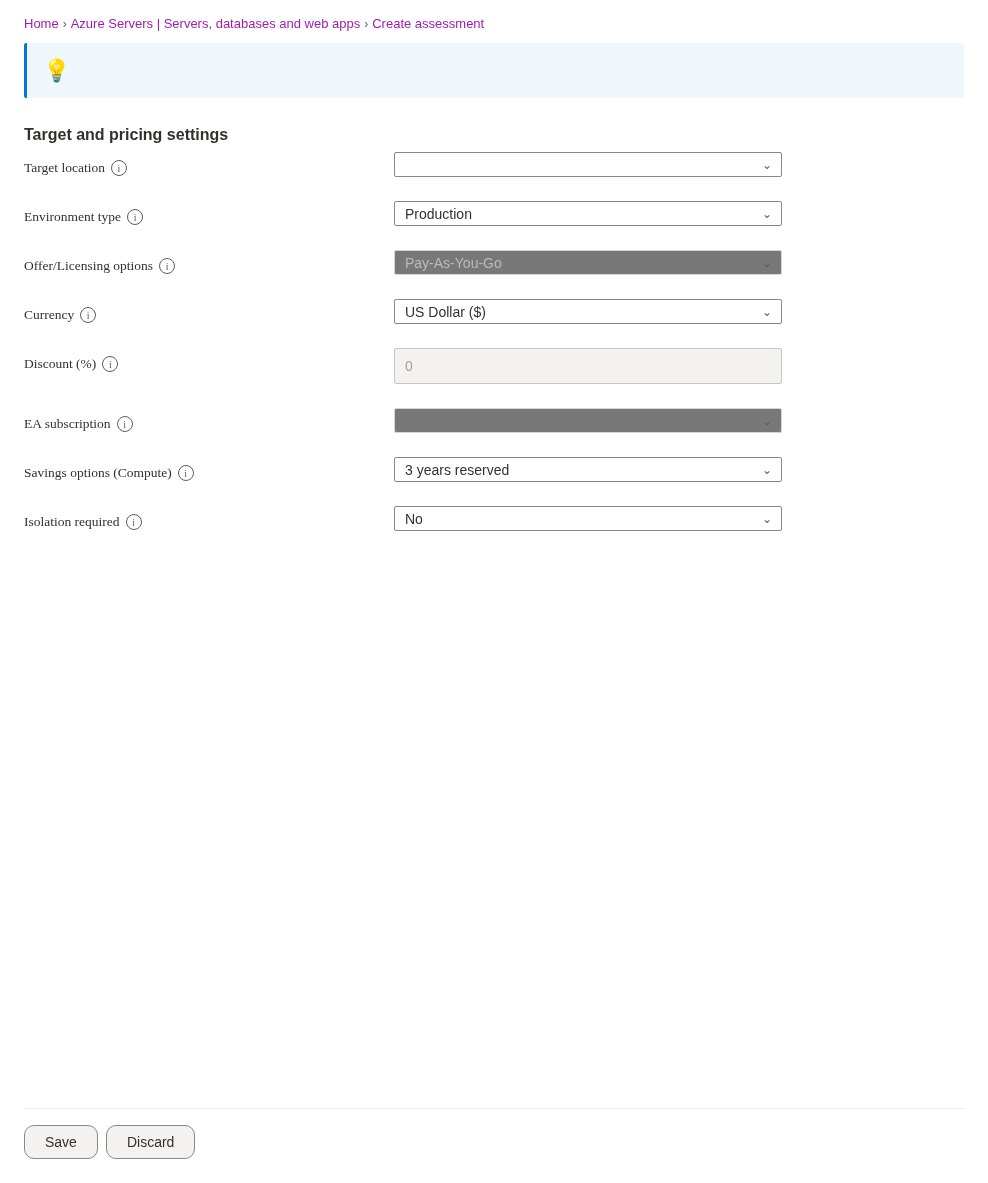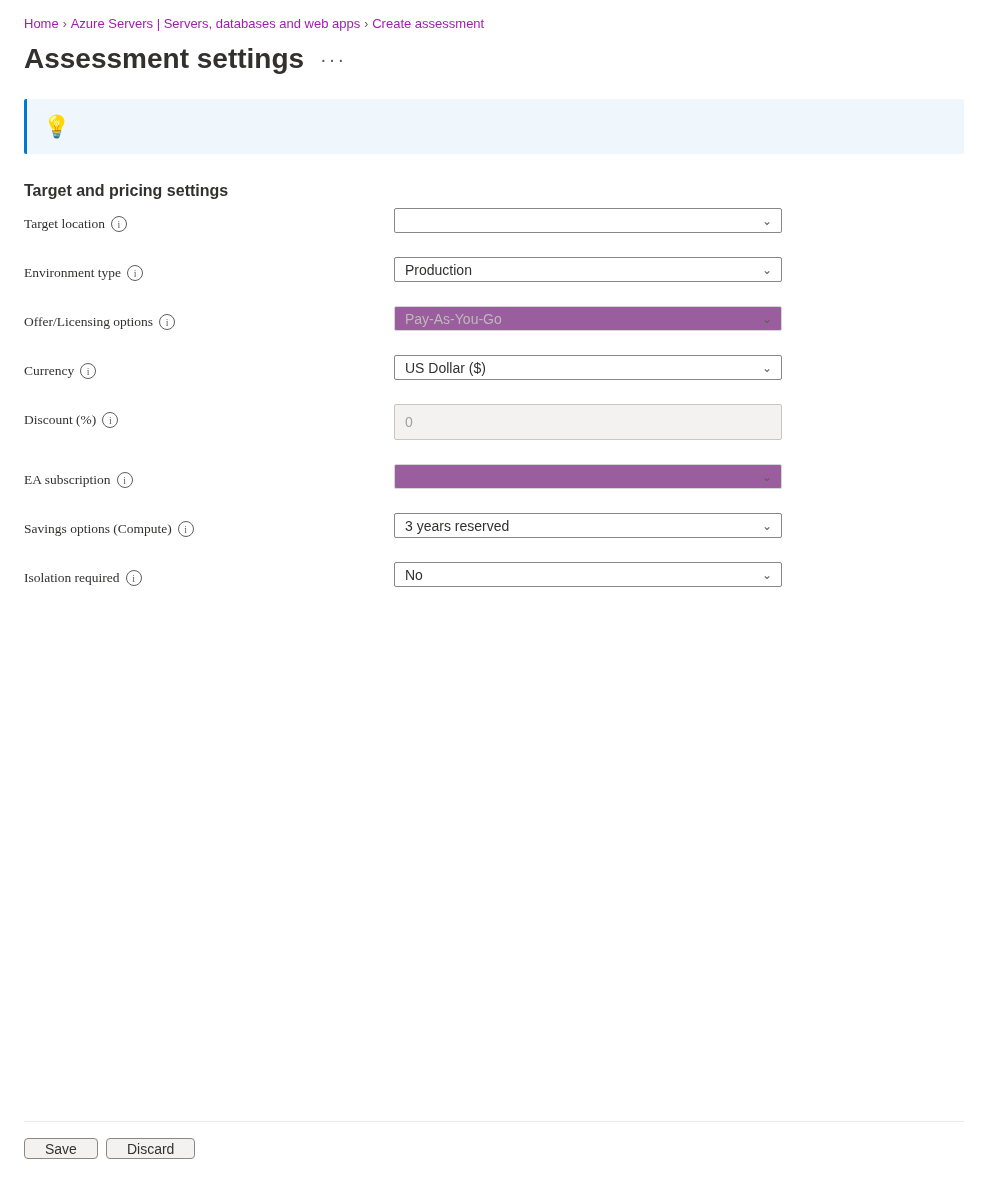--- a/index.html
+++ b/index.html
@@ -127,21 +127,21 @@
       border-radius: 2px;
       background: #fff;
       padding: 0 32px 0 10px;
       font-size: 14px;
       color: #323130;
       cursor: pointer;
       appearance: none;
       -webkit-appearance: none;
     }
     .select-wrapper select.disabled-select {
-      background: #701a75;
+      background: #404040;
       color: #a19f9d;
       border-color: #c8c6c4;
     }
     .select-wrapper .chevron {
       position: absolute;
       right: 10px;
       top: 50%;
       transform: translateY(-50%);
       pointer-events: none;
       color: #605e5c;
@@ -158,47 +158,43 @@
       color: #a19f9d;
     }
     .footer {
       display: flex;
       gap: 8px;
       padding: 16px 0 24px 0;
       border-top: 1px solid #edebe9;
       margin-top: auto;
     }
     .btn {
-      height: 21px;
+      height: 34px;
       padding: 0 20px;
-      border-radius: 4px;
+      border-radius: 10px;
       font-size: 14px;
       cursor: pointer;
       border: 1px solid #8a8886;
       background: #f3f2f1;
       color: #323130;
     }
   </style>
 </head>
 <body>
 
 <div class="page-container">
 
   <nav class="breadcrumb">
     <a>Home</a>
     <span class="breadcrumb-sep">›</span>
     <a>Azure Servers | Servers, databases and web apps</a>
     <span class="breadcrumb-sep">›</span>
     <a>Create assessment</a>
   </nav>
 
-  <div class="page-header">
-    <h1 class="page-title">Assessment settings</h1>
-    <span class="more-options">···</span>
-  </div>
 
   <div class="info-banner">
     <span class="bulb-icon">💡</span>
   </div>
 
   <div class="form-section">
     <div class="section-title">Target and pricing settings</div>
 
     <div class="form-row">
       <div class="form-label">

